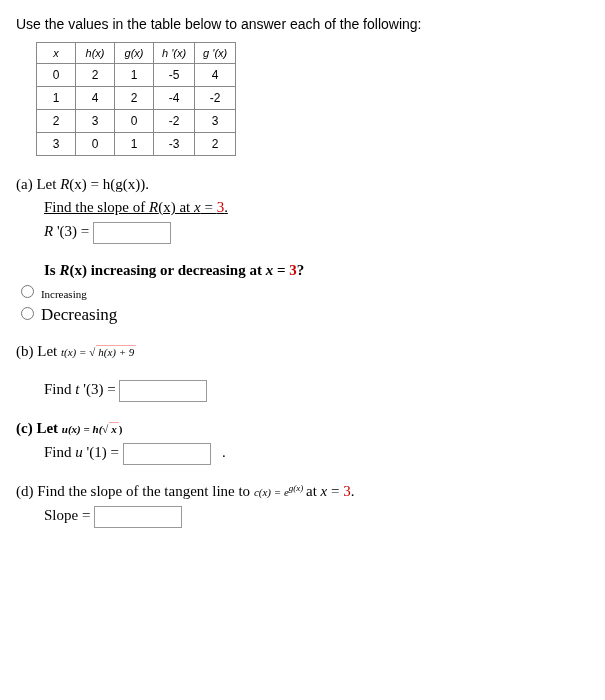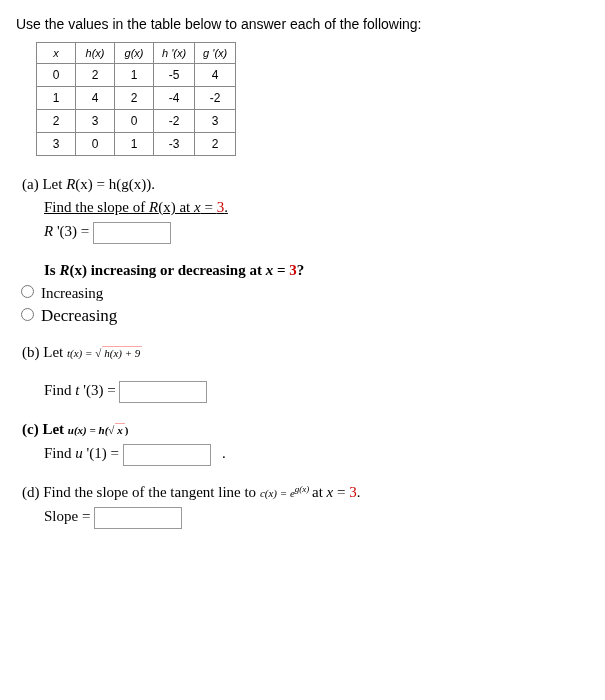--- a/index.html
+++ b/index.html
@@ -64,21 +64,21 @@
       display: inline-block;
       position: relative;
       border-top: 1px solid #fca5a5;
       padding: 0 2px;
       margin-left: 1px;
     }
     .radical {
       font-family: 'Times New Roman', serif;
     }
     .line {
-      margin: 4px 6px;
+      margin: 4px 0;
     }
     sup { font-size: 9px; }
   </style>
 </head>
 <body>
 
 <div class="intro">Use the values in the table below to answer each of the following:</div>
 
 <table class="data">
   <tbody>
@@ -130,21 +130,21 @@
   <div class="indent serif" style="font-size:15px;">
     <span class="ital">R </span><span>'(3) = </span>
     <input class="ans" type="text" style="">
   </div>
 
   <div class="indent serif" style="font-size:15px; margin-top:18px;font-weight:bold;">
     <span>Is </span><span class="ital">R</span><span>(x) increasing or decreasing at </span><span class="ital">x</span><span> = </span><span class="red">3</span><span>?</span>
   </div>
   <div class="indent2 radio-row">
     <input type="radio" name="a2" style="">
-    <span class="serif" style="font-size:15px;">Increasing</span>
+    <span class="serif" style="font-size:11px;">Increasing</span>
   </div>
   <div class="indent2 radio-row">
     <input type="radio" name="a2" style="">
     <span class="serif" style="font-size:17px;">Decreasing</span>
   </div>
 </div>
 
 <div class="part">
   <div class="line serif" style="font-size:15px;">
     <span>(b) Let </span>

